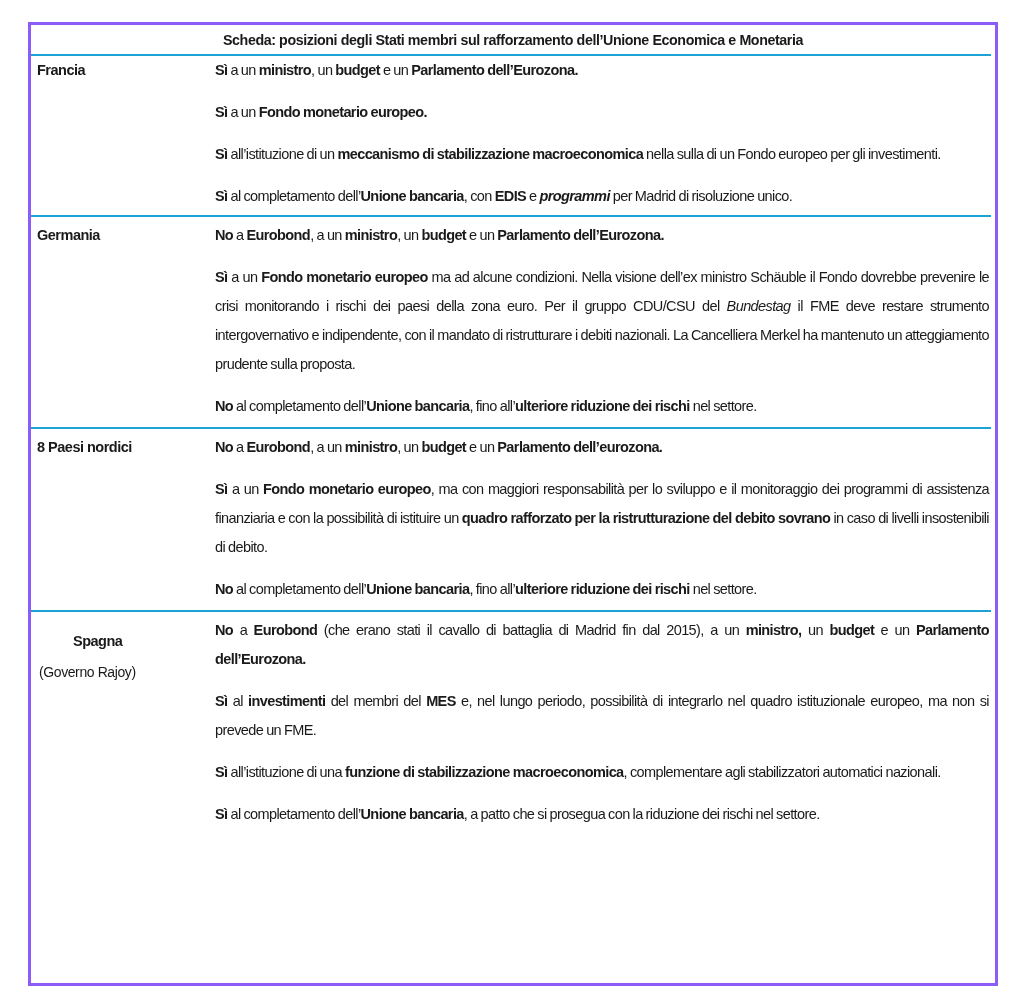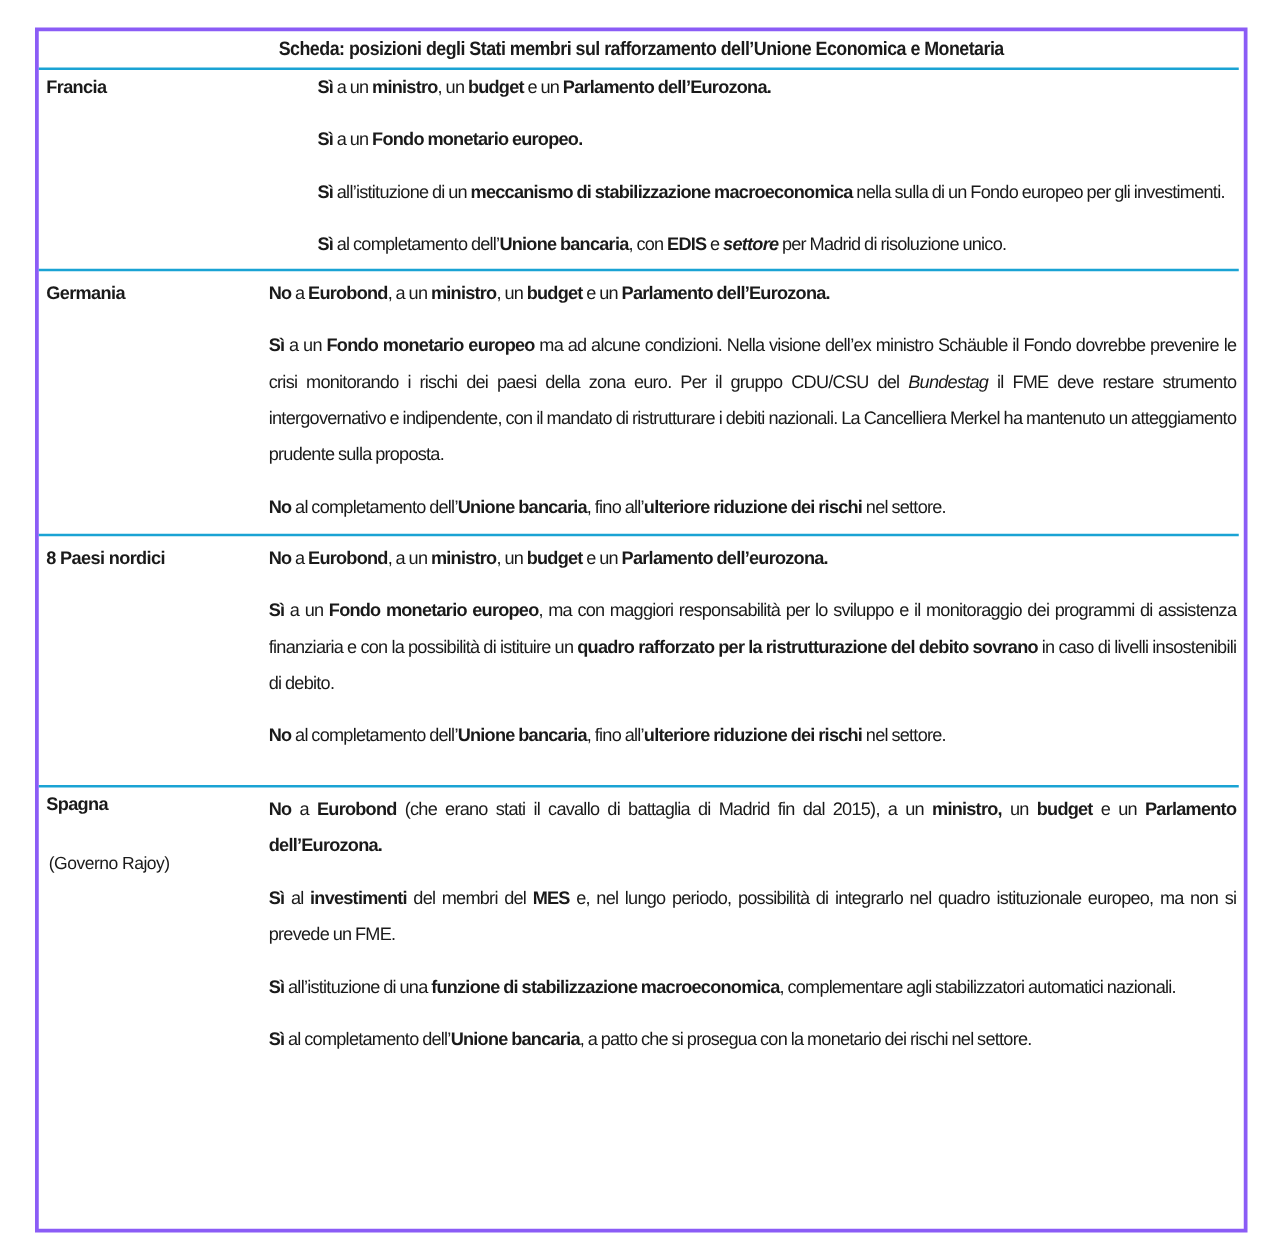--- a/index.html
+++ b/index.html
@@ -20,52 +20,52 @@
   .para b { font-weight: bold; }
   .para + .para { margin-top: 13px; }
 </style>
 </head>
 <body>
 
 <div class="frame">
   <div class="title">Scheda: posizioni degli Stati membri sul rafforzamento dell’Unione Economica e Monetaria</div>
   <div class="rule"></div>
   <div id="sections">
-      <div class="section" style="padding-top: 0px; padding-bottom: 4px; padding-left: 39px;">
+      <div class="section" style="padding-top: 0px; padding-bottom: 4px;">
         <div class="country" style="top: 6px;">Francia</div>
         <div class="paras">
           <p class="para"><b>Sì</b><span> a un </span><b>ministro</b><span>, un </span><b>budget</b><span> e un </span><b>Parlamento dell’Eurozona.</b></p>
           <p class="para"><b>Sì</b><span> a un </span><b>Fondo monetario europeo.</b></p>
           <p class="para"><b>Sì</b><span> all’istituzione di un </span><b>meccanismo di stabilizzazione macroeconomica</b><span> nella sulla di un Fondo europeo per gli investimenti.</span></p>
-          <p class="para"><b>Sì</b><span> al completamento dell’</span><b>Unione bancaria</b><span>, con </span><b>EDIS</b><span> e </span><b><i>settore</i></b><span> per Madrid di risoluzione unico.</span></p>
+          <p class="para"><b>Sì</b><span> al completamento dell’</span><b>Unione bancaria</b><span>, con </span><b>EDIS</b><span> e </span><b><i>programmi</i></b><span> per Madrid di risoluzione unico.</span></p>
         </div>
       </div>
       <div class="rule"></div>
       <div class="section" style="padding-top: 4px; padding-bottom: 6px;">
         <div class="country" style="top: 10px;">Germania</div>
         <div class="paras">
           <p class="para"><b>No</b><span> a </span><b>Eurobond</b><span>, a un </span><b>ministro</b><span>, un </span><b>budget</b><span> e un </span><b>Parlamento dell’Eurozona.</b></p>
           <p class="para"><b>Sì</b><span> a un </span><b>Fondo monetario europeo</b><span> ma ad alcune condizioni. Nella visione dell’ex ministro Schäuble il Fondo dovrebbe prevenire le crisi monitorando i rischi dei paesi della zona euro. Per il gruppo CDU/CSU del </span><i>Bundestag</i><span> il FME deve restare strumento intergovernativo e indipendente, con il mandato di ristrutturare i debiti nazionali. La Cancelliera Merkel ha mantenuto un atteggiamento prudente sulla proposta.</span></p>
           <p class="para"><b>No</b><span> al completamento dell’</span><b>Unione bancaria</b><span>, fino all’</span><b>ulteriore riduzione dei rischi</b><span> nel settore.</span></p>
         </div>
       </div>
       <div class="rule"></div>
-      <div class="section" style="padding-top: 4px; padding-bottom: 24px;">
+      <div class="section" style="padding-top: 4px; padding-bottom: 6px;">
         <div class="country" style="top: 10px;">8 Paesi nordici</div>
         <div class="paras">
           <p class="para"><b>No</b><span> a </span><b>Eurobond</b><span>, a un </span><b>ministro</b><span>, un </span><b>budget</b><span> e un </span><b>Parlamento dell’eurozona.</b></p>
           <p class="para"><b>Sì</b><span> a un </span><b>Fondo monetario europeo</b><span>, ma con maggiori responsabilità per lo sviluppo e il monitoraggio dei programmi di assistenza finanziaria e con la possibilità di istituire un </span><b>quadro rafforzato per la ristrutturazione del debito sovrano</b><span> in caso di livelli insostenibili di debito.</span></p>
           <p class="para"><b>No</b><span> al completamento dell’</span><b>Unione bancaria</b><span>, fino all’</span><b>ulteriore riduzione dei rischi</b><span> nel settore.</span></p>
         </div>
       </div>
       <div class="rule"></div>
       <div class="section" style="padding-top: 4px; padding-bottom: 14px;">
-        <div class="country" style="top: 6px;">Spagna</div>
+        <div class="country" style="top: 21px; margin-left: 36px;">Spagna</div>
         <div class="country-sub" style="top: 52px;">(Governo Rajoy)</div>
         <div class="paras">
           <p class="para"><b>No</b><span> a </span><b>Eurobond</b><span> (che erano stati il cavallo di battaglia di Madrid fin dal 2015), a un </span><b>ministro,</b><span> un </span><b>budget</b><span> e un </span><b>Parlamento dell’Eurozona.</b></p>
           <p class="para"><b>Sì</b><span> al </span><b>investimenti</b><span> del membri del </span><b>MES</b><span> e, nel lungo periodo, possibilità di integrarlo nel quadro istituzionale europeo, ma non si prevede un FME.</span></p>
           <p class="para"><b>Sì</b><span> all’istituzione di una </span><b>funzione di stabilizzazione macroeconomica</b><span>, complementare agli stabilizzatori automatici nazionali.</span></p>
-          <p class="para"><b>Sì</b><span> al completamento dell’</span><b>Unione bancaria</b><span>, a patto che si prosegua con la monetario dei rischi nel settore.</span></p>
+          <p class="para"><b>Sì</b><span> al completamento dell’</span><b>Unione bancaria</b><span>, a patto che si prosegua con la riduzione dei rischi nel settore.</span></p>
         </div>
       </div>
     </div>
 </div>
 
 </body></html>

